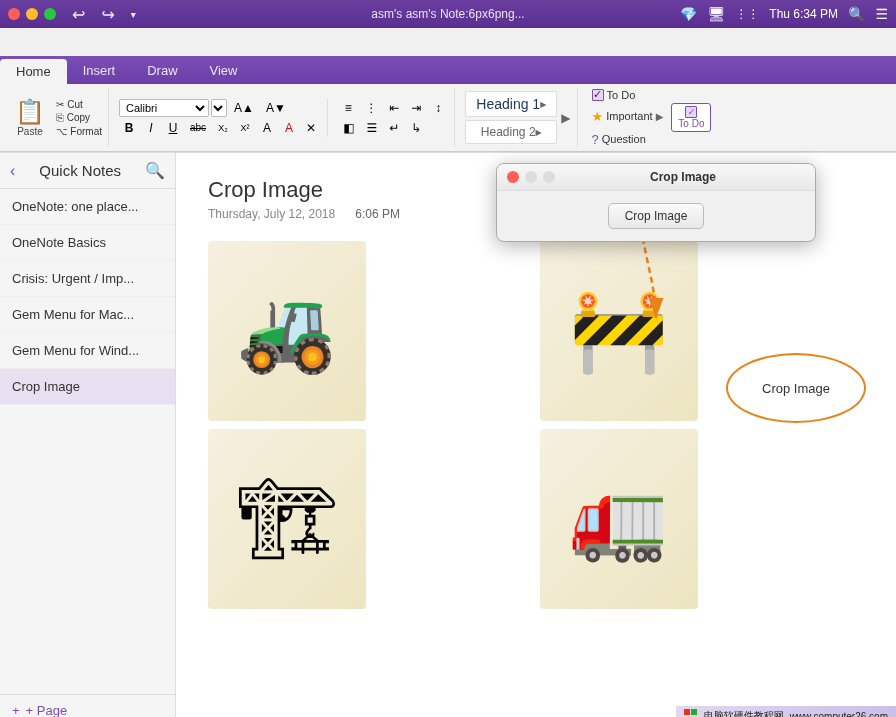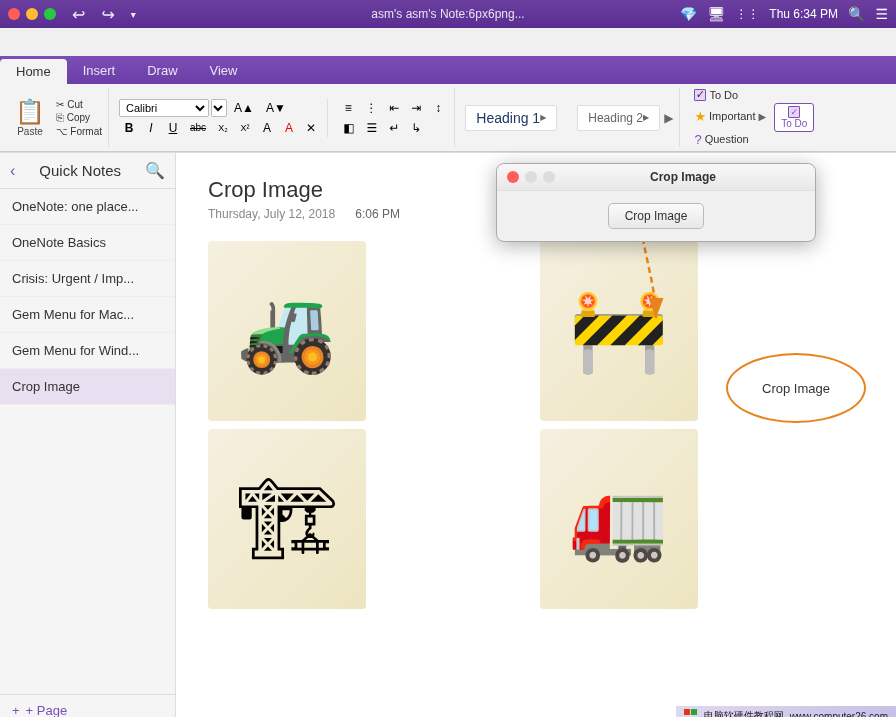--- a/index.html
+++ b/index.html
@@ -357,21 +357,21 @@
         </div>
         <div style="display:flex; gap:2px;">
           <button class="format-btn">◧</button>
           <button class="format-btn">☰</button>
           <button class="format-btn">↵</button>
           <button class="format-btn">↳</button>
         </div>
       </div>
 
       <div class="styles-group">
-        <div style="display:flex; gap:20px;">
+        <div style="display:flex; flex-direction:column; gap:3px;">
           <div class="style-box h1">
             <span>Heading 1</span>
             <span class="down-arrow">▶</span>
           </div>
           <div class="style-box h2">
             <span>Heading 2</span>
             <span class="down-arrow">▶</span>
           </div>
         </div>
         <span style="font-size:12px; color:#666; cursor:pointer;">▶</span>

